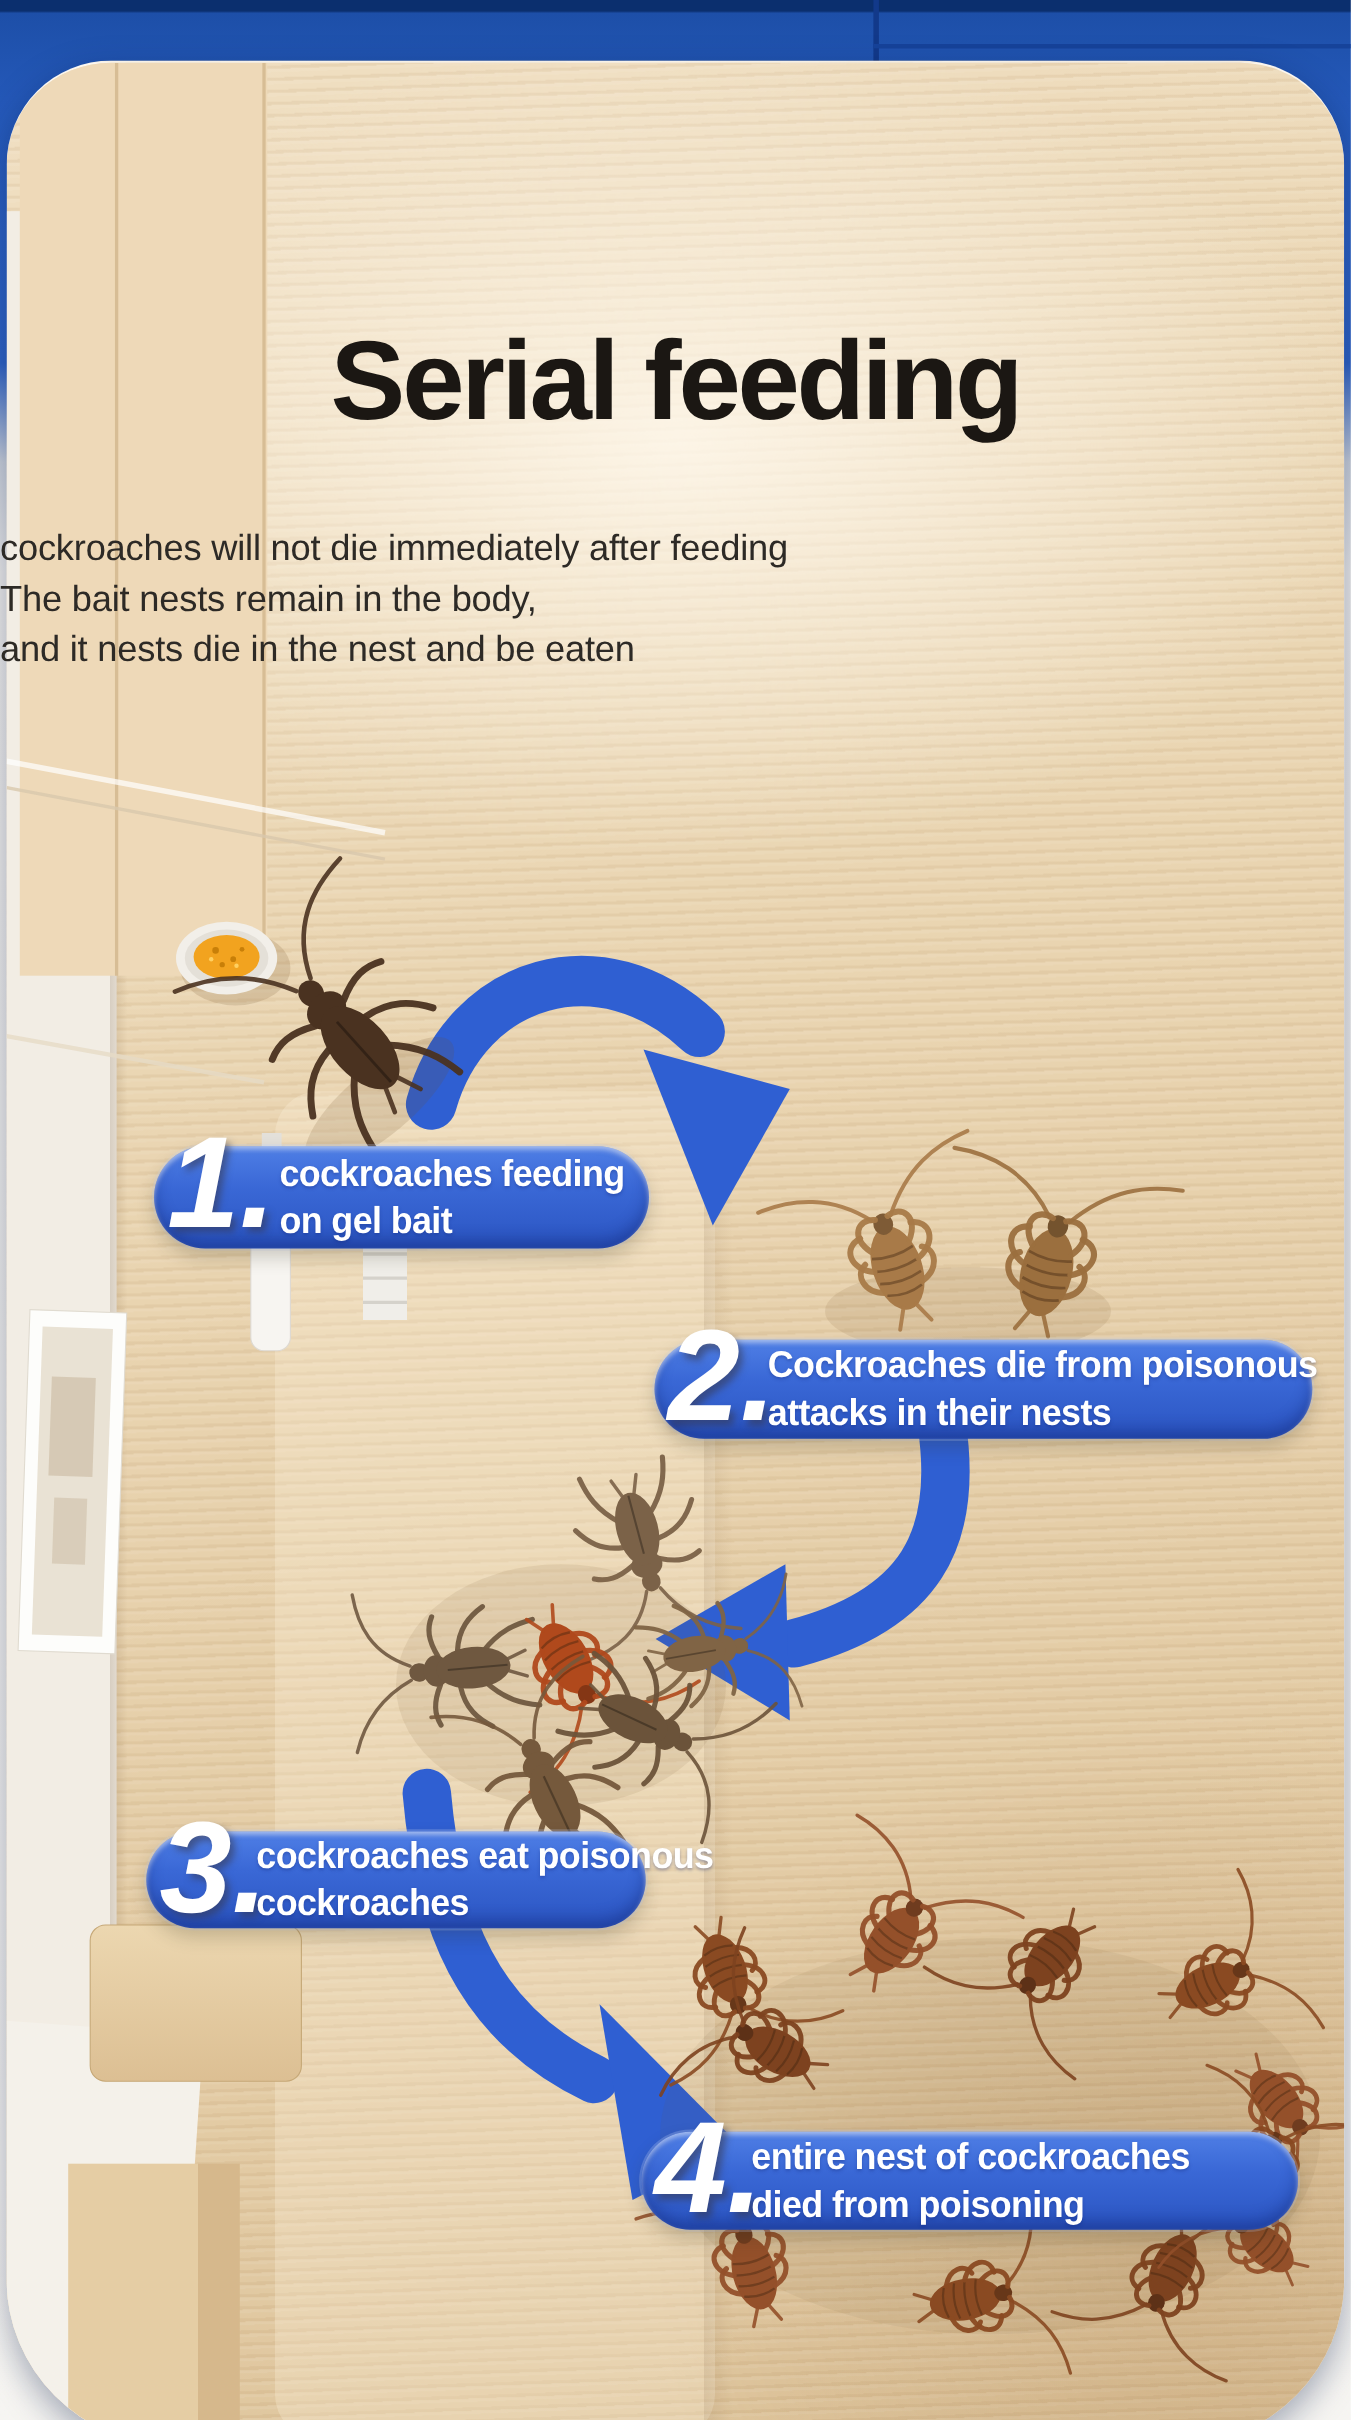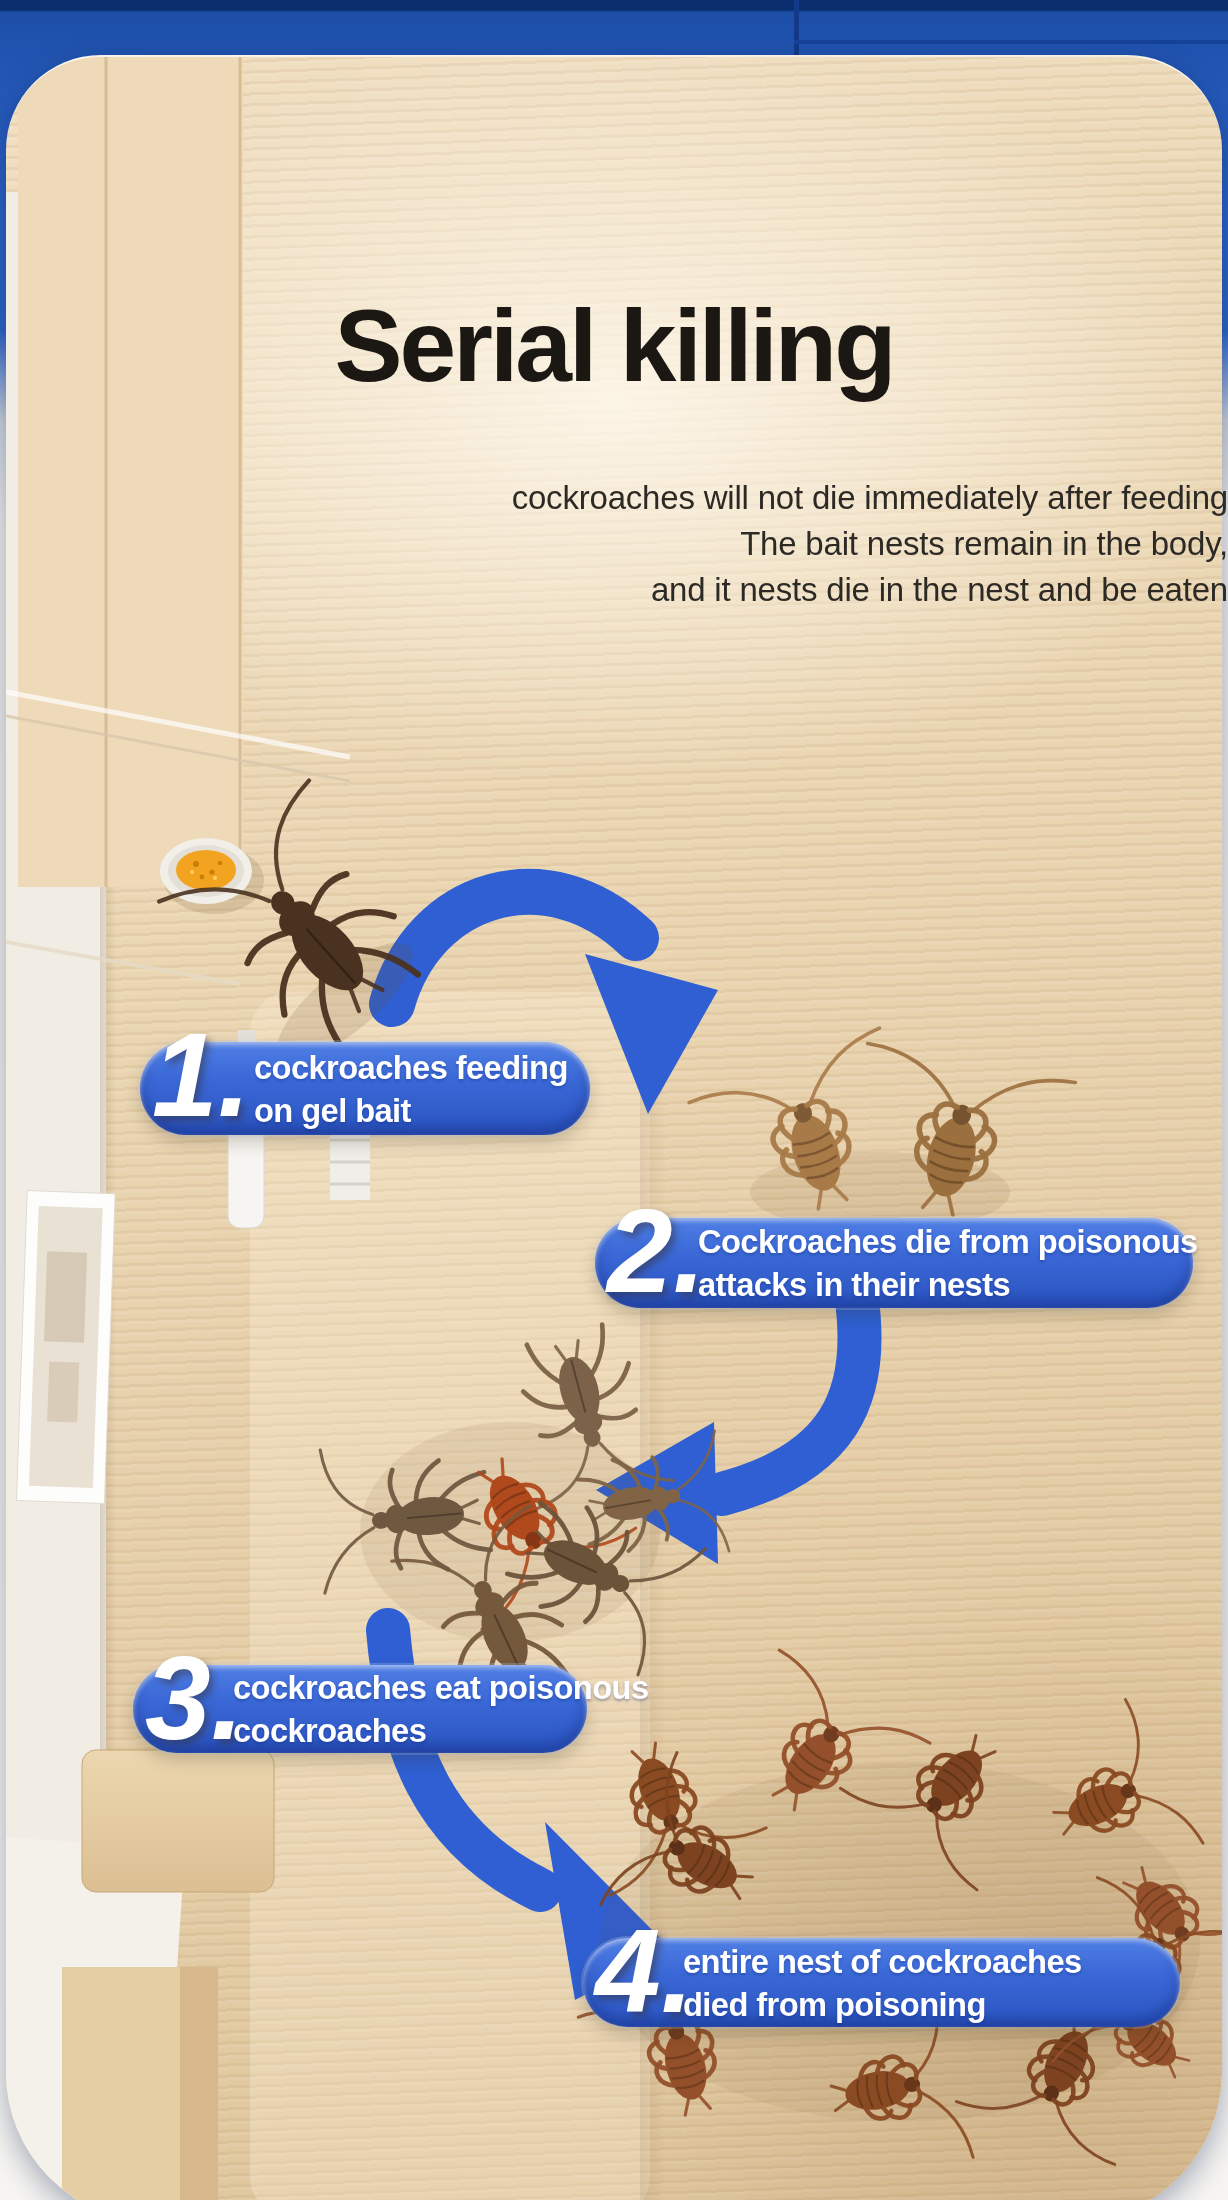--- a/index.html
+++ b/index.html
@@ -31,21 +31,21 @@
   }
   .panel svg{position:absolute;left:0;top:0;}
 
   
   .title{
     left:0;top:293px;width:100%;text-align:center;
     font-weight:800;font-size:102px;line-height:107px;letter-spacing:-3px;
     color:#1b1713;
   }
   .subtitle{
-    left:0;top:475px;width:100%;text-align:right;
+    left:0;top:475px;width:100%;text-align:left;
     font-weight:500;font-size:33px;line-height:46px;letter-spacing:-.2px;
     color:#2d2a26;
   }
 
   
   .pill{
     position:absolute;border-radius:48px;
     background:linear-gradient(180deg,#4f7fe6 0%,#3a68d6 40%,#2b55c2 100%);
     box-shadow:0 8px 16px rgba(50,45,25,.22),
                inset 0 3px 5px rgba(255,255,255,.5),
@@ -229,21 +229,21 @@
       <use href="#bugdead" transform="translate(705,1862) rotate(-60) scale(1.25)" color="#7d421f"></use>
       <use href="#bugdead" transform="translate(1145,1972) rotate(25) scale(1.2)" color="#8a4a22"></use>
       <use href="#bugdead" transform="translate(685,2062) rotate(-15) scale(1.3)" color="#94502a"></use>
       <use href="#bugdead" transform="translate(1065,2062) rotate(-155) scale(1.25)" color="#7d421f"></use>
       <use href="#bugdead" transform="translate(880,2088) rotate(80) scale(1.25)" color="#8a4a22"></use>
       <use href="#bugdead" transform="translate(1150,2040) rotate(-50) scale(1.1)" color="#94502a"></use>
     </g>
   </svg>
 </div>
 
-<div class="abs title">Serial killing</div>
+<div class="abs title">Serial feeding</div>
 <div class="abs subtitle">
   <div>cockroaches will not die immediately after feeding</div>
   <div>The bait nests remain in the body,</div>
   <div>and it nests die in the nest and be eaten</div>
 </div>
 
 <div class="pill" id="pill1">
   <div class="pill-num">1.</div>
   <div class="pill-text">
     <div>cockroaches feeding</div>

